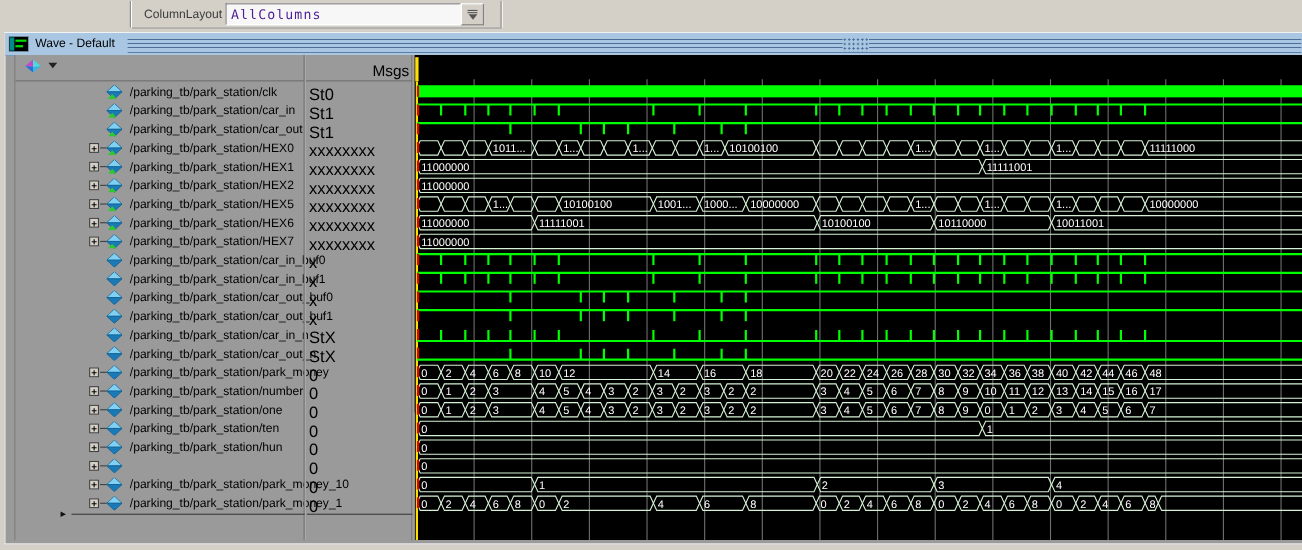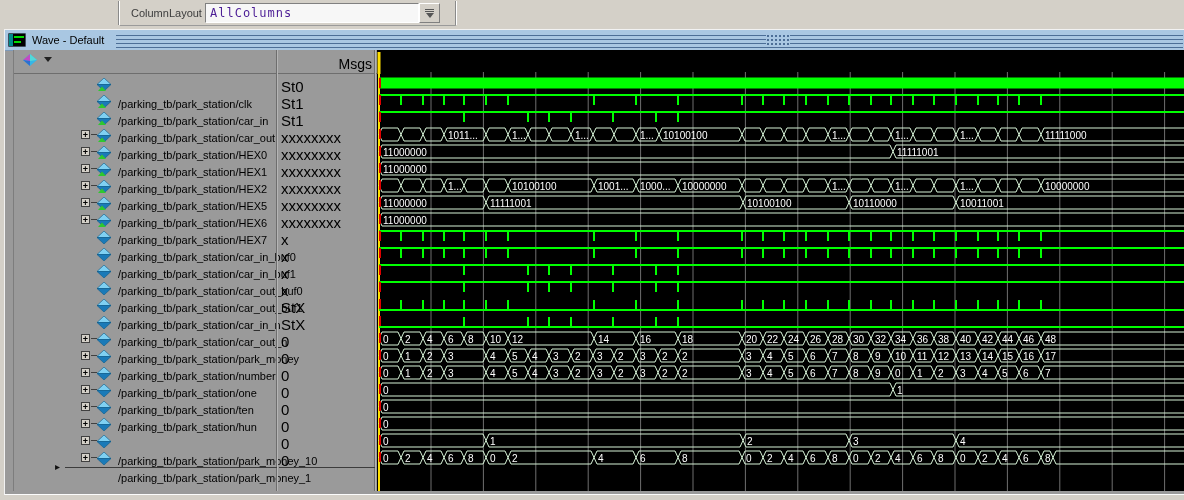--- a/index.html
+++ b/index.html
@@ -38,21 +38,21 @@
   .gutterline{position:absolute;left:8px;top:20px;width:1px;height:441px;background:#7d7d7d;}
   .vsep1{position:absolute;left:271px;top:20px;width:1px;height:441px;background:#6e6e6e;border-right:1px solid #b5b5b5;}
   .vsep2{position:absolute;left:369px;top:20px;width:1px;height:441px;background:#6e6e6e;border-right:1px solid #b5b5b5;}
   
   .rows{position:absolute;left:9px;top:45px;width:360px;}
   .row{position:relative;height:17px;}
   .row .plus{position:absolute;left:67px;top:4px;width:9px;height:9px;background:#d4d0c8;
     border:1px solid #404040;color:#000;font-size:9px;line-height:8px;text-align:center;font-weight:bold;box-sizing:border-box;}
   .row .tree{position:absolute;left:77px;top:8px;width:6px;height:1px;background:#404040;}
   .row .sicon{position:absolute;left:83px;top:2px;width:14px;height:13px;}
-  .row .sname{position:absolute;left:104px;top:3px;font-size:11px;color:#000;white-space:nowrap;margin-top:20px;}
+  .row .sname{position:absolute;left:104px;top:3px;font-size:11px;color:#000;white-space:nowrap;}
   .row .sval{position:absolute;left:267px;top:3px;font-size:15px;color:#000;white-space:nowrap;}
   .uline1{position:absolute;left:60px;top:437px;width:212px;height:1px;background:#3c3c3c;}
   .uline2{position:absolute;left:274px;top:437px;width:96px;height:1px;background:#3c3c3c;}
   .insertptr{position:absolute;left:50px;top:431px;font-size:10px;color:#111;}
   
   .wavebg{position:absolute;left:372px;top:20px;width:808px;height:325px;background:#000;}
 </style>
 </head>
 <body>
 

